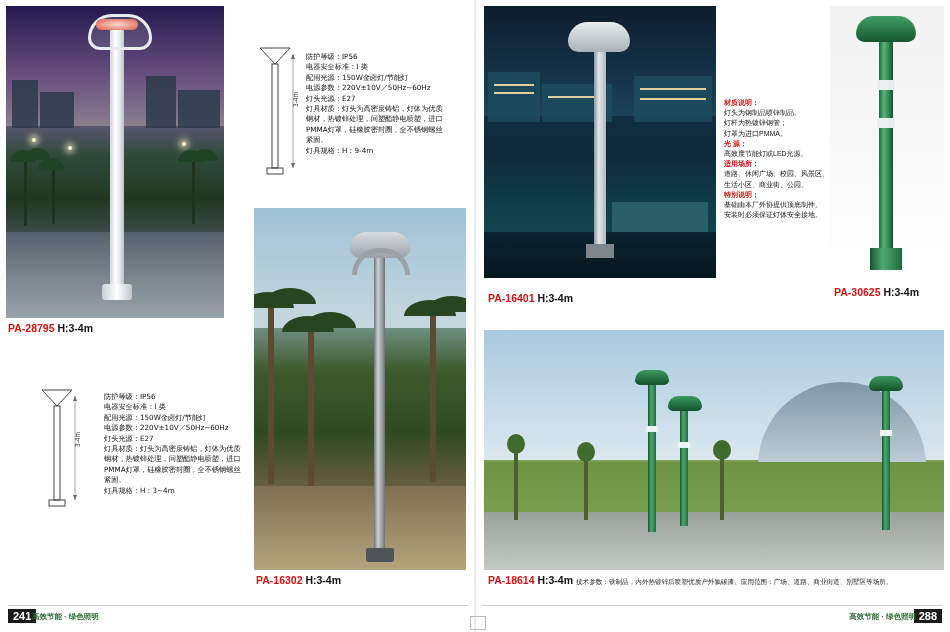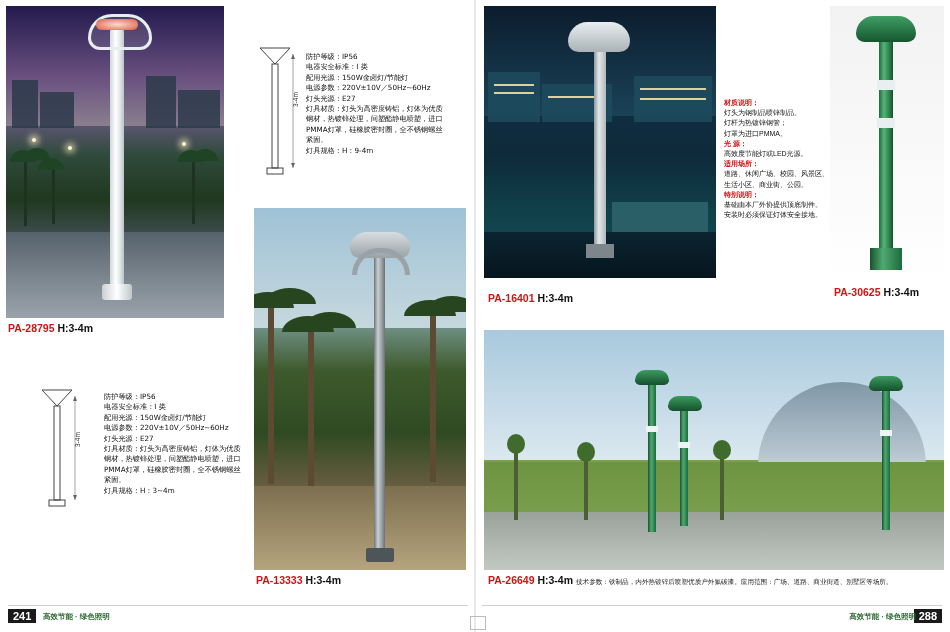--- a/index.html
+++ b/index.html
@@ -32,21 +32,21 @@
   .matnote{position:absolute;font-size:7px;line-height:10.2px;width:112px;color:#111;}
   .matnote .h{color:#d01414;font-weight:bold;}
 
   
   .draw{position:absolute;}
   .dim{position:absolute;font-size:6.5px;color:#333;}
   .pagenum{
     position:absolute;bottom:9px;font-size:11px;font-weight:bold;color:#fff;
     background:#1a1a1a;padding:1px 5px;
   }
-  .foottext{position:absolute;bottom:10px;font-size:7.5px;color:#2f6d34;font-weight:bold;margin-left:11px;}
+  .foottext{position:absolute;bottom:10px;font-size:7.5px;color:#2f6d34;font-weight:bold;}
   .footline{position:absolute;bottom:26px;height:1px;background:#cfcfcf;}
   .footcenter{position:absolute;bottom:2px;left:470px;width:14px;height:12px;border:1px solid #bbb;}
 
   
   #p1{left:6px;top:6px;width:218px;height:312px;
       background:linear-gradient(#16123a 0%,#3a2a63 18%,#6e5a86 34%,#2e4a3a 48%,#20381f 62%,#4a5560 78%,#6d7781 100%);}
   #p1 .sky{position:absolute;left:0;top:0;width:100%;height:120px;
       background:linear-gradient(#241a4e,#6a5180 60%,#8a7f8e 100%);}
   #p1 .bldg{position:absolute;background:#2b3a4a;opacity:.85;}
   #p1 .palm{position:absolute;width:3px;background:#1d3320;}
@@ -209,21 +209,21 @@
     <div class="trunk" style="left:176px;top:104px;height:170px;"></div>
     <div class="leaf" style="left:150px;top:92px;"></div>
     <div class="leaf" style="left:172px;top:88px;"></div>
     <div class="ground"></div>
     <div class="pole"></div>
     <div class="base"></div>
     <div class="head"></div>
     <div class="arm" style="left:98px;top:40px;width:48px;height:22px;"></div>
   </div>
   <div class="cap" style="left:256px;top:574px;">
-    <span>PA-13333</span>
+    <span>PA-16302</span>
     <span class="blk">H:3-4m</span>
   </div>
 
   <div class="photo" id="p3">
     <div class="sky"></div>
     <div class="bl" style="left:4px;top:66px;width:52px;height:50px;"></div>
     <div class="bl" style="left:58px;top:78px;width:70px;height:38px;"></div>
     <div class="bl" style="left:150px;top:70px;width:78px;height:46px;"></div>
     <div class="win" style="left:10px;top:78px;width:40px;height:2px;"></div>
     <div class="win" style="left:10px;top:86px;width:40px;height:2px;"></div>
@@ -283,21 +283,21 @@
     <div class="gh" style="left:151px;top:40px;"></div>
     <div class="gb" style="left:162px;top:96px;"></div>
     <div class="gp" style="left:196px;top:76px;height:120px;"></div>
     <div class="gh" style="left:184px;top:66px;"></div>
     <div class="gb" style="left:194px;top:112px;"></div>
     <div class="gp" style="left:398px;top:58px;height:142px;"></div>
     <div class="gh" style="left:385px;top:46px;"></div>
     <div class="gb" style="left:396px;top:100px;"></div>
   </div>
   <div class="cap" style="left:488px;top:574px;">
-    <span>PA-26649</span>
+    <span>PA-18614</span>
     <span class="blk">H:3-4m</span>
     <span class="caption-note">技术参数：铁制品，内外热镀锌后喷塑优质户外氟碳漆。应用范围：广场、道路、商业街道、别墅区等场所。</span>
   </div>
 
   <div class="footline" style="left:8px;width:460px;"></div>
   <div class="footline" style="left:482px;width:460px;"></div>
   <div class="pagenum" style="left:8px;">241</div>
   <div class="foottext" style="left:32px;">高效节能 · 绿色照明</div>
   <div class="pagenum" style="right:8px;">288</div>
   <div class="foottext" style="right:34px;">高效节能 · 绿色照明</div>

